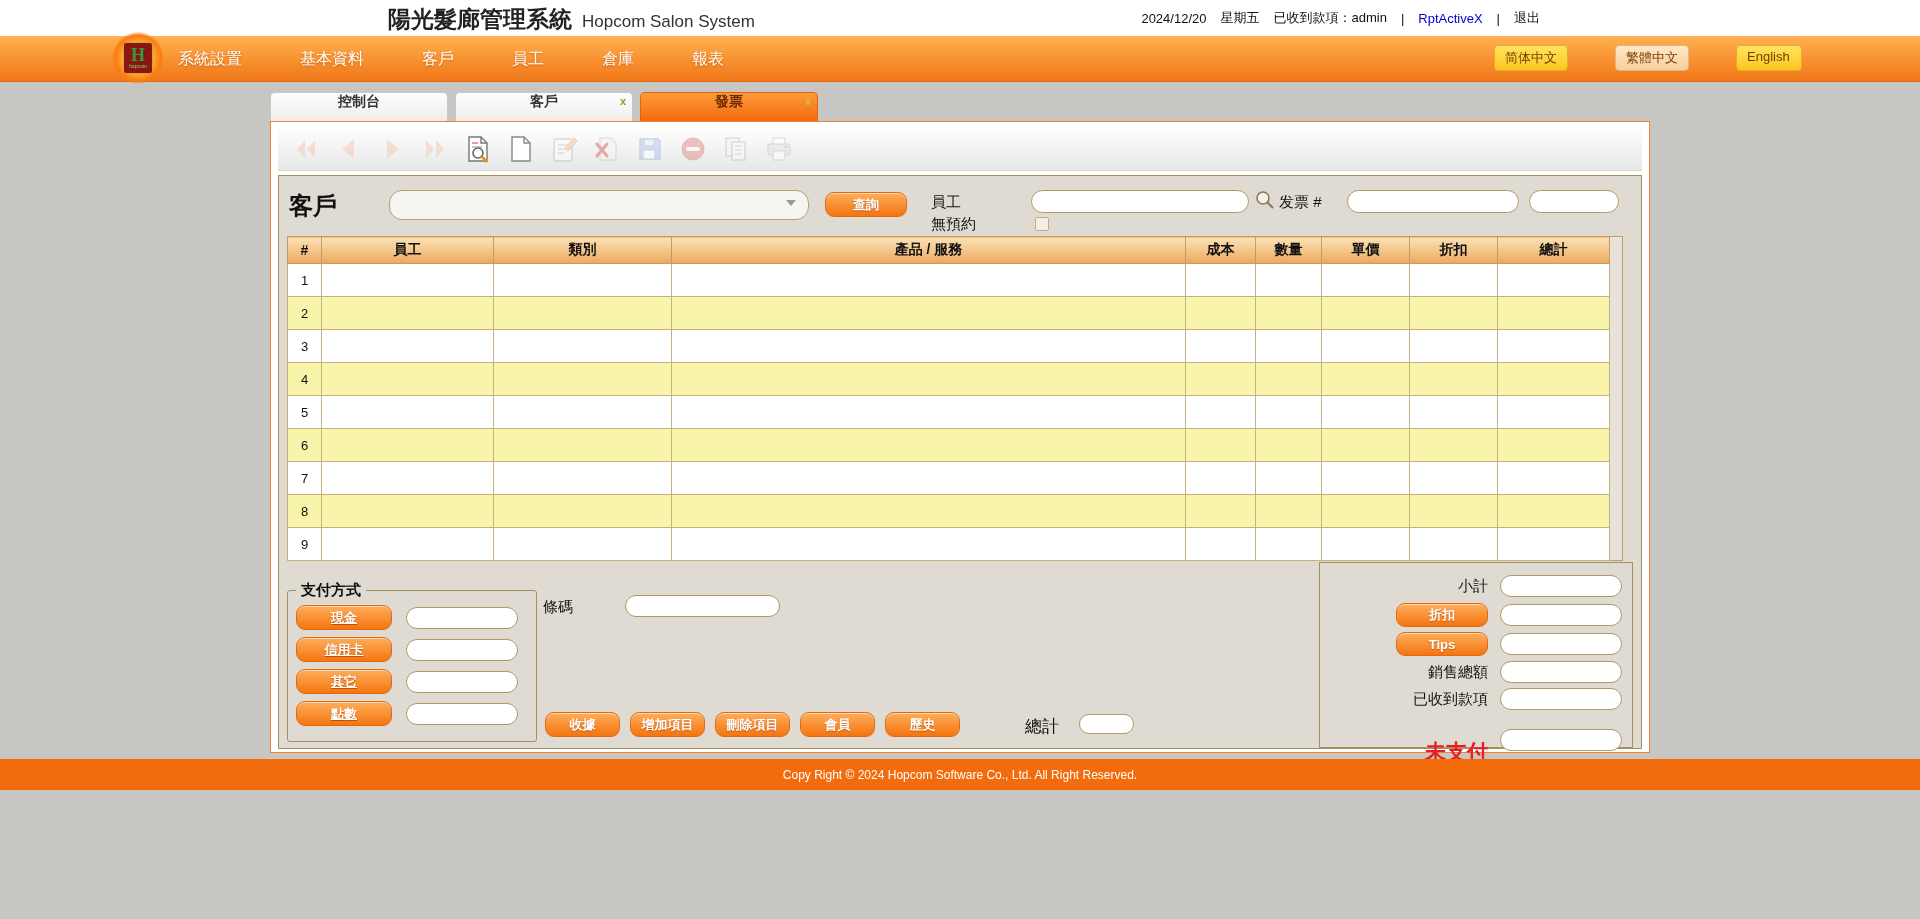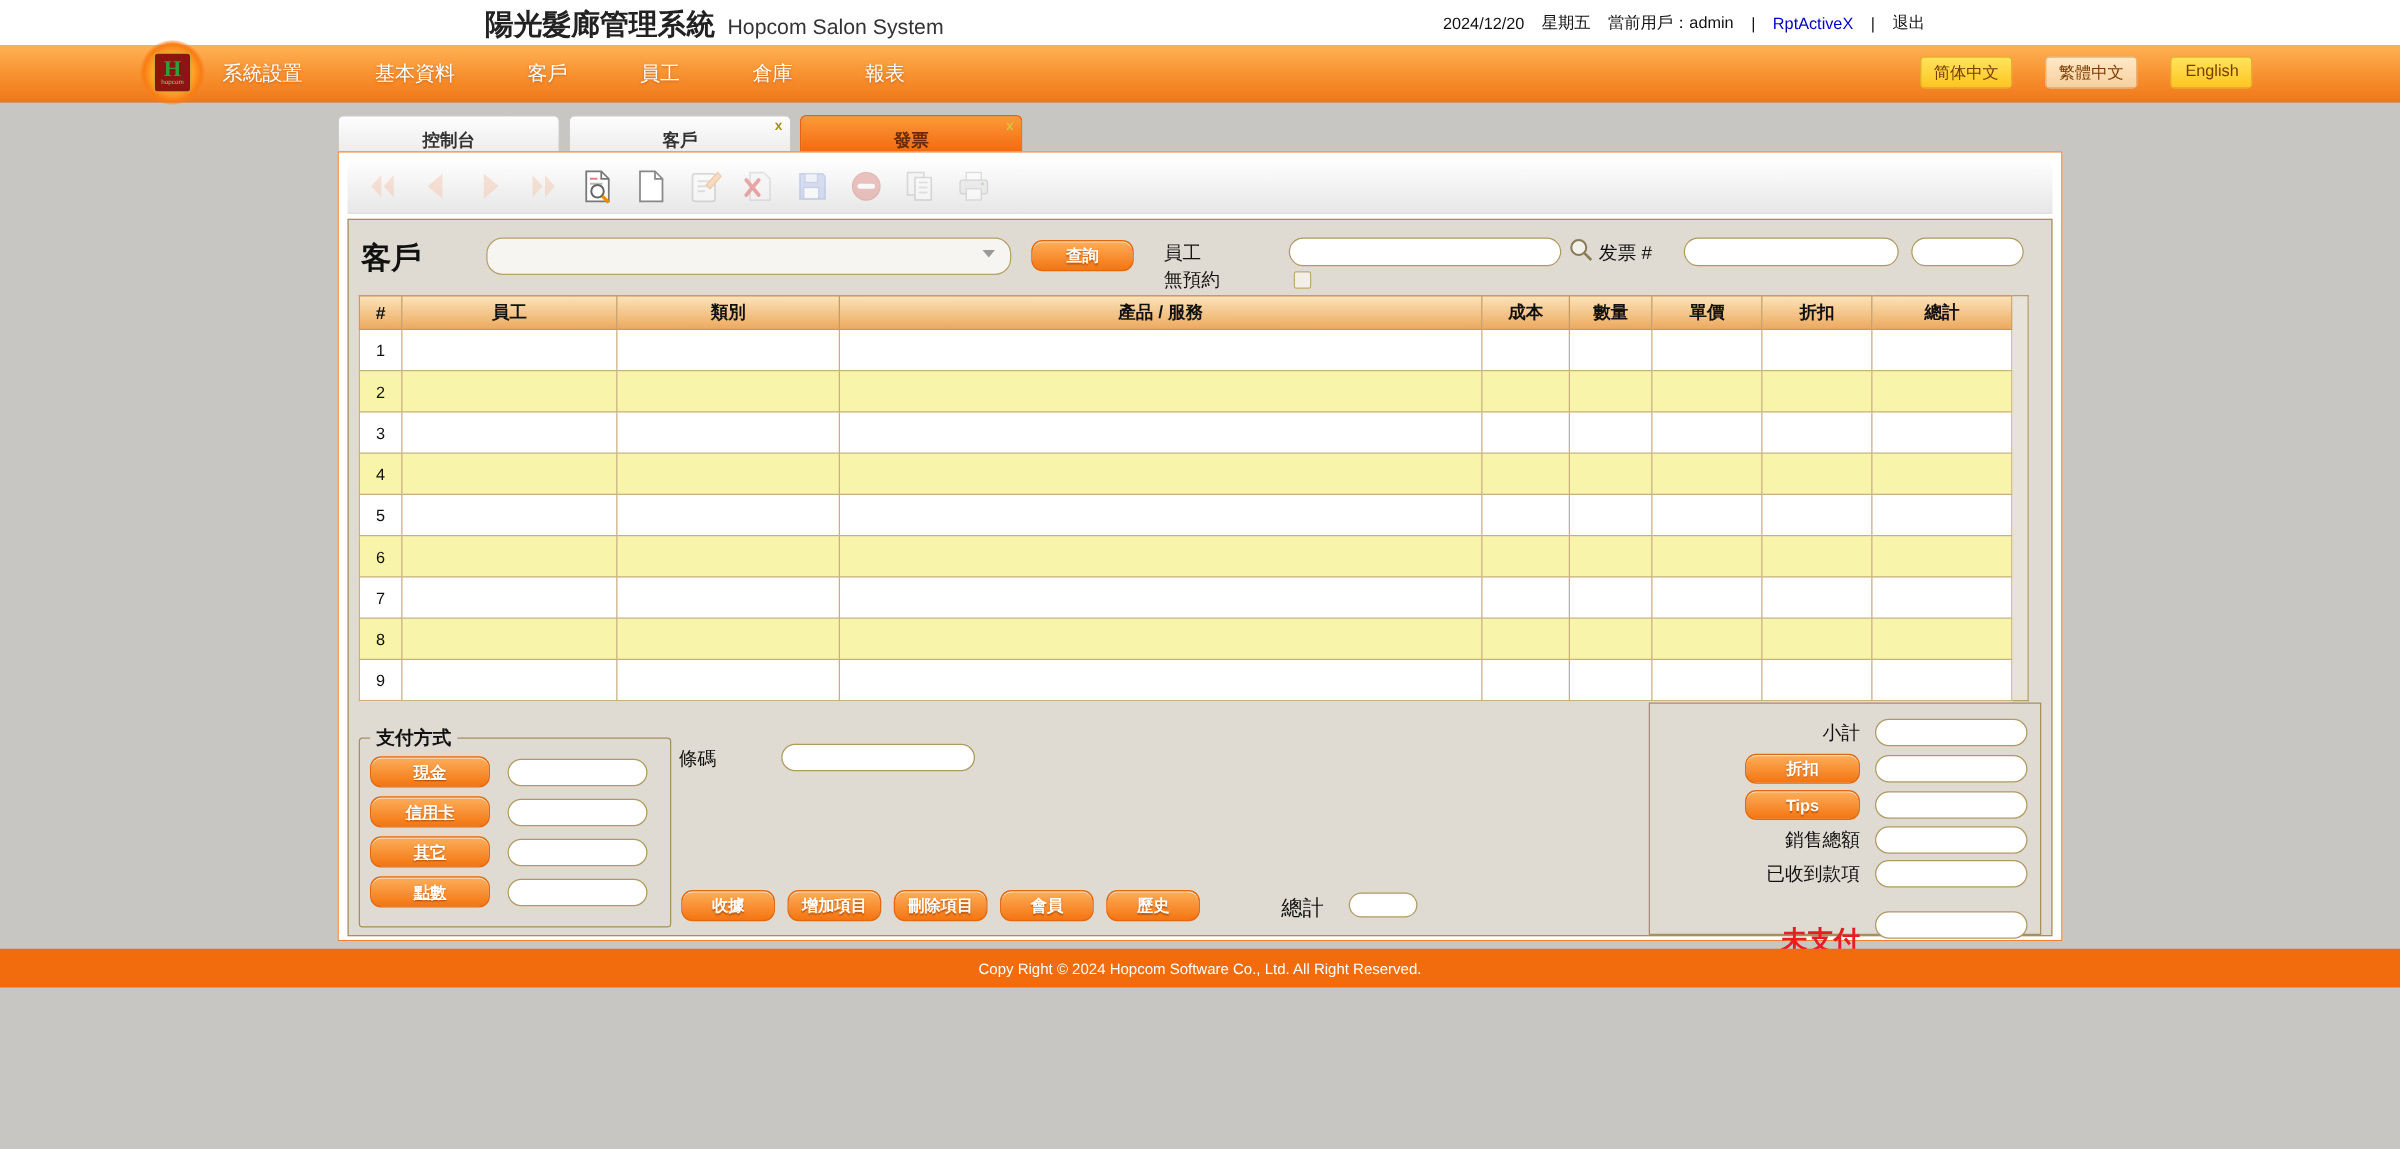--- a/index.html
+++ b/index.html
@@ -22,29 +22,29 @@
   .logo { position:absolute; left:112px; top:-4px; width:52px; height:52px; border-radius:50%;
     background:radial-gradient(circle at 50% 50%, #ffe27a 0%, #ffae2e 40%, #f97c14 62%, rgba(249,124,20,0) 72%);
     display:flex; align-items:center; justify-content:center; }
   .logo-core { width:30px; height:32px; background:#8c1511; border:1px solid #d8a23a; border-radius:3px;
     display:flex; flex-direction:column; align-items:center; justify-content:center; }
   .logo-h { font-family:"Liberation Serif",serif; font-weight:bold; font-size:18px; color:#2f9e3c; line-height:16px; }
   .logo-word { font-size:5px; color:#7ddc7a; }
   .nav-menu { position:absolute; left:178px; top:0; height:46px; display:flex; align-items:center; gap:58px; }
   .nav-item { color:#ffffff; font-size:16px; cursor:pointer; text-shadow:0 1px 2px rgba(160,70,0,.55); white-space:nowrap; }
   .lang-group { position:absolute; right:118px; top:9px; display:flex; gap:26px; }
-  .lang-btn { min-width:66px; padding:3px 10px; text-align:right; font-size:13px; color:#7a3b00; cursor:pointer;
-    background:linear-gradient(#ffe45e,#fdc520); border:1px solid #e8ae2a; border-radius:4px; }
+  .lang-btn { min-width:66px; padding:3px 10px; text-align:left; font-size:13px; color:#7a3b00; cursor:pointer;
+    background:linear-gradient(#ffe45e,#fdc520); border:1px solid #e8ae2a; border-radius:4px;margin-left:21px; }
   .lang-btn.alt { background:linear-gradient(#ffe9c8,#f7cf9d); border-color:#e0b684; }
 
   
   .tabs { position:absolute; left:270px; top:92px; display:flex; gap:7px; }
   .tab { position:relative; width:178px; height:30px; border:1px solid #c9c9c9; border-bottom:none;
     border-radius:5px 5px 0 0; background:linear-gradient(#fefefe,#ececec);
-    display:flex; align-items:flex-end; justify-content:center;
+    display:flex; align-items:flex-start; justify-content:center;
     font-size:14px; font-weight:bold; color:#333; cursor:pointer; }
   .tab.active { background:linear-gradient(#fb9a3b,#f4690c); border-color:#e9620a; color:#6b2a00; }
   .tab-close { position:absolute; right:6px; top:2px; font-size:11px; font-weight:bold; color:#a3931f; cursor:pointer; }
   .tab.active .tab-close { color:#d8c23a; }
 
   
   .panel { position:absolute; left:270px; top:121px; width:1380px; height:632px;
     background:#ffffff; border:1px solid #f08232; padding:5px 7px; }
   .toolbar { height:44px; background:linear-gradient(#ffffff,#e7e7e7); border-bottom:1px solid #d6d6d6;
     display:flex; align-items:center; gap:11px; padding-left:12px; }
@@ -122,21 +122,21 @@
 <body>
 
 <div class="topbar">
   <div class="titles">
     <span class="title-zh">陽光髮廊管理系統</span>
     <span class="title-en">Hopcom Salon System</span>
   </div>
   <div class="top-right">
     <span>2024/12/20</span>
     <span>星期五</span>
-    <span><span>當前用戶：</span><span>admin</span></span>
+    <span><span>已收到款項：</span><span>admin</span></span>
     <span>|</span>
     <span class="rpt-link">RptActiveX</span>
     <span>|</span>
     <span class="logout-link">退出</span>
   </div>
 </div>
 
 <div class="nav">
   <div class="logo">
     <div class="logo-core">

